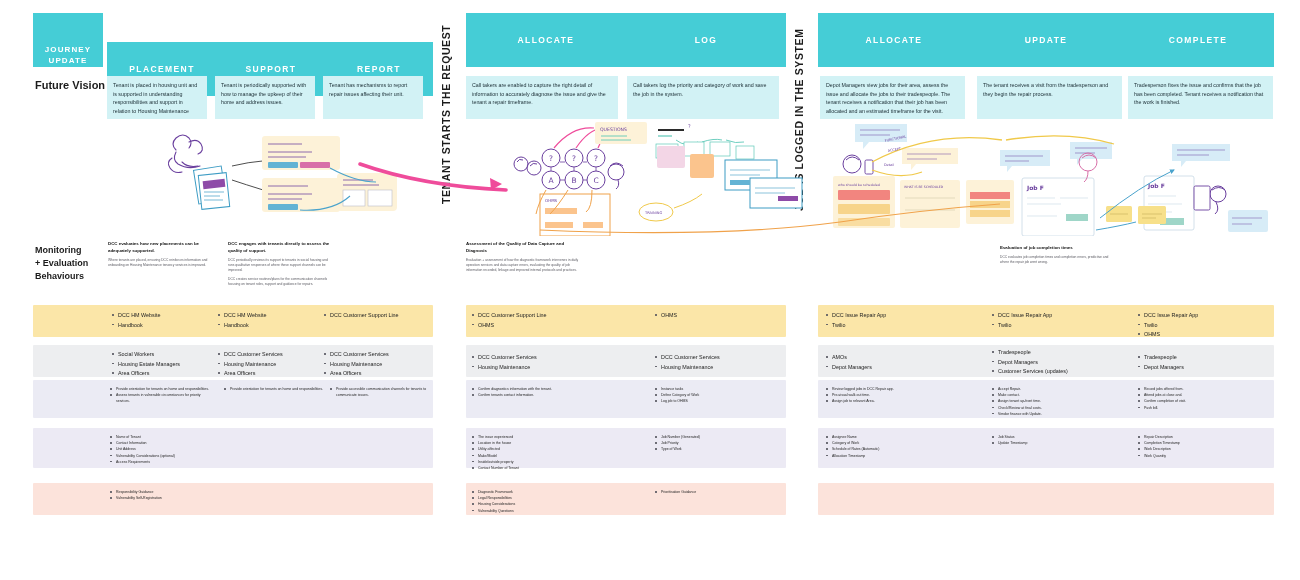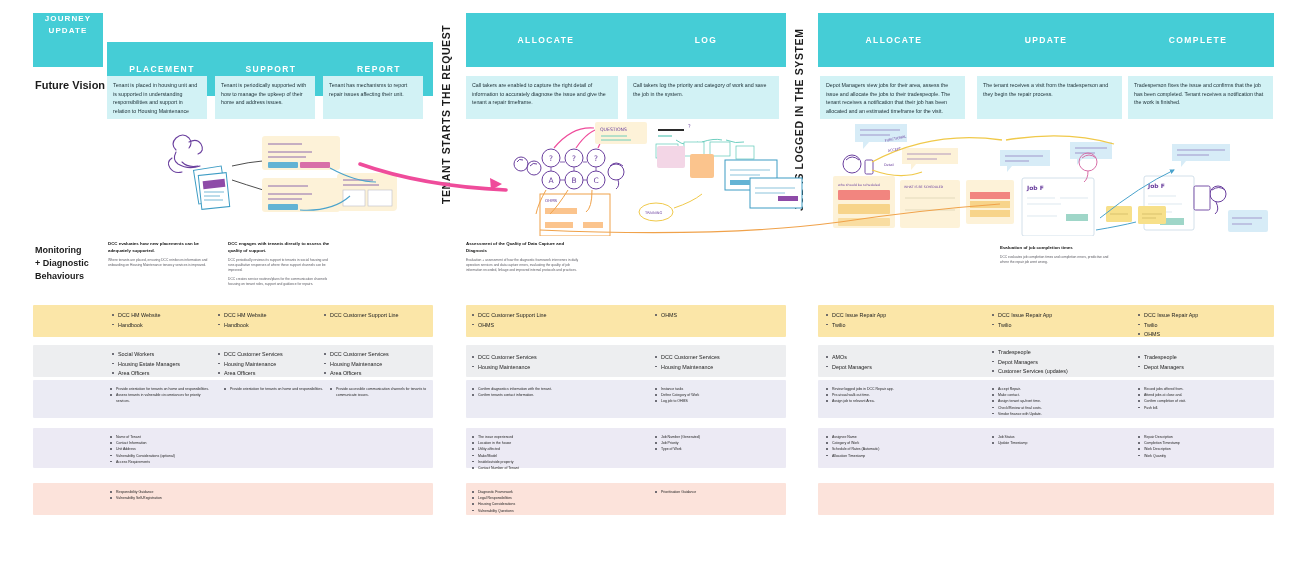--- a/index.html
+++ b/index.html
@@ -21,21 +21,21 @@
     letter-spacing: .6px;
     color: #1c1c1c;
     text-align: center;
     white-space: nowrap;
   }
 
   
   .stage-band { position: absolute; height: 54px; background: #45cdd6; }
   .stage-band.journey {
     background: #45cdd6;
-    display:flex; align-items:flex-start; justify-content:center;
+    display:flex; align-items:flex-end; justify-content:center;
   }
   .stage-cell {
     position:absolute; top:0; height:54px;
     display:flex; align-items:center; justify-content:center;
     color:#ffffff; font-weight:bold; font-size:8.5px; letter-spacing:1.4px;
   }
   .journey-title {
     color:#ffffff; font-weight:bold; font-size:8px; letter-spacing:1.1px;
     text-align:center; line-height:1.45;
   }
@@ -382,21 +382,21 @@
     </g>
     <rect x="1194" y="68" width="16" height="24" rx="1.5" fill="#ffffff" stroke="#6a3f9e" stroke-width=".9"></rect>
     <rect x="1228" y="92" width="40" height="22" rx="2" fill="#d7ecf7"></rect>
     <g stroke="#6a3f9e" stroke-width=".6" fill="none" opacity=".8">
         <path d="M1232 100 h30 M1232 106 h20"></path>
       </g>
   </svg>
 
   <div class="mon-label" style="left:35px; top:244px; width:62px;">
     <span>Monitoring</span><br>
-    <span>+ Diagnostic</span><br>
+    <span>+ Evaluation</span><br>
     <span>Behaviours</span>
   </div>
 
   <div class="mon-cell" style="left:108px; top:241px; width:100px;">
     <div class="mon-head">DCC evaluates how new placements can be adequately supported.</div>
     <div class="mon-body">
       <p>Where tenants are placed, ensuring DCC reinforces information and onboarding on Housing Maintenance tenancy services is improved.</p>
     </div>
   </div>
 

